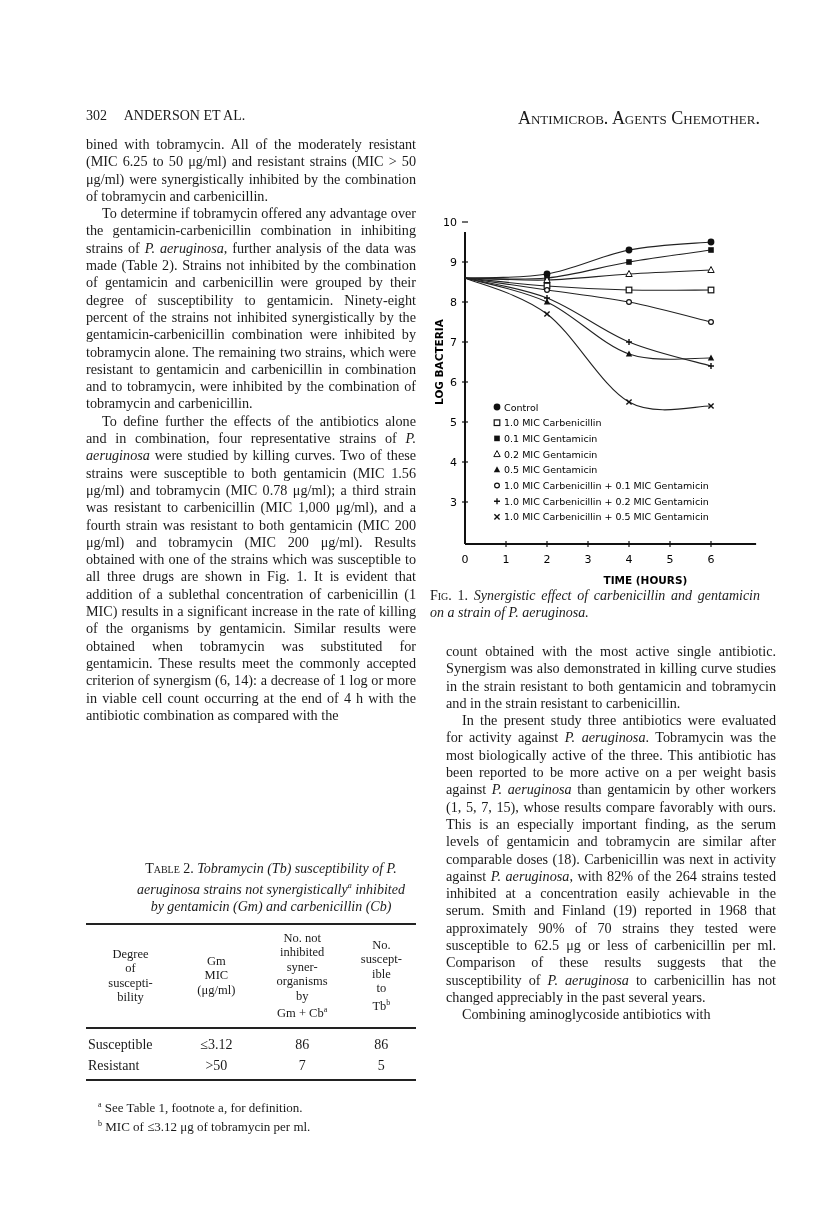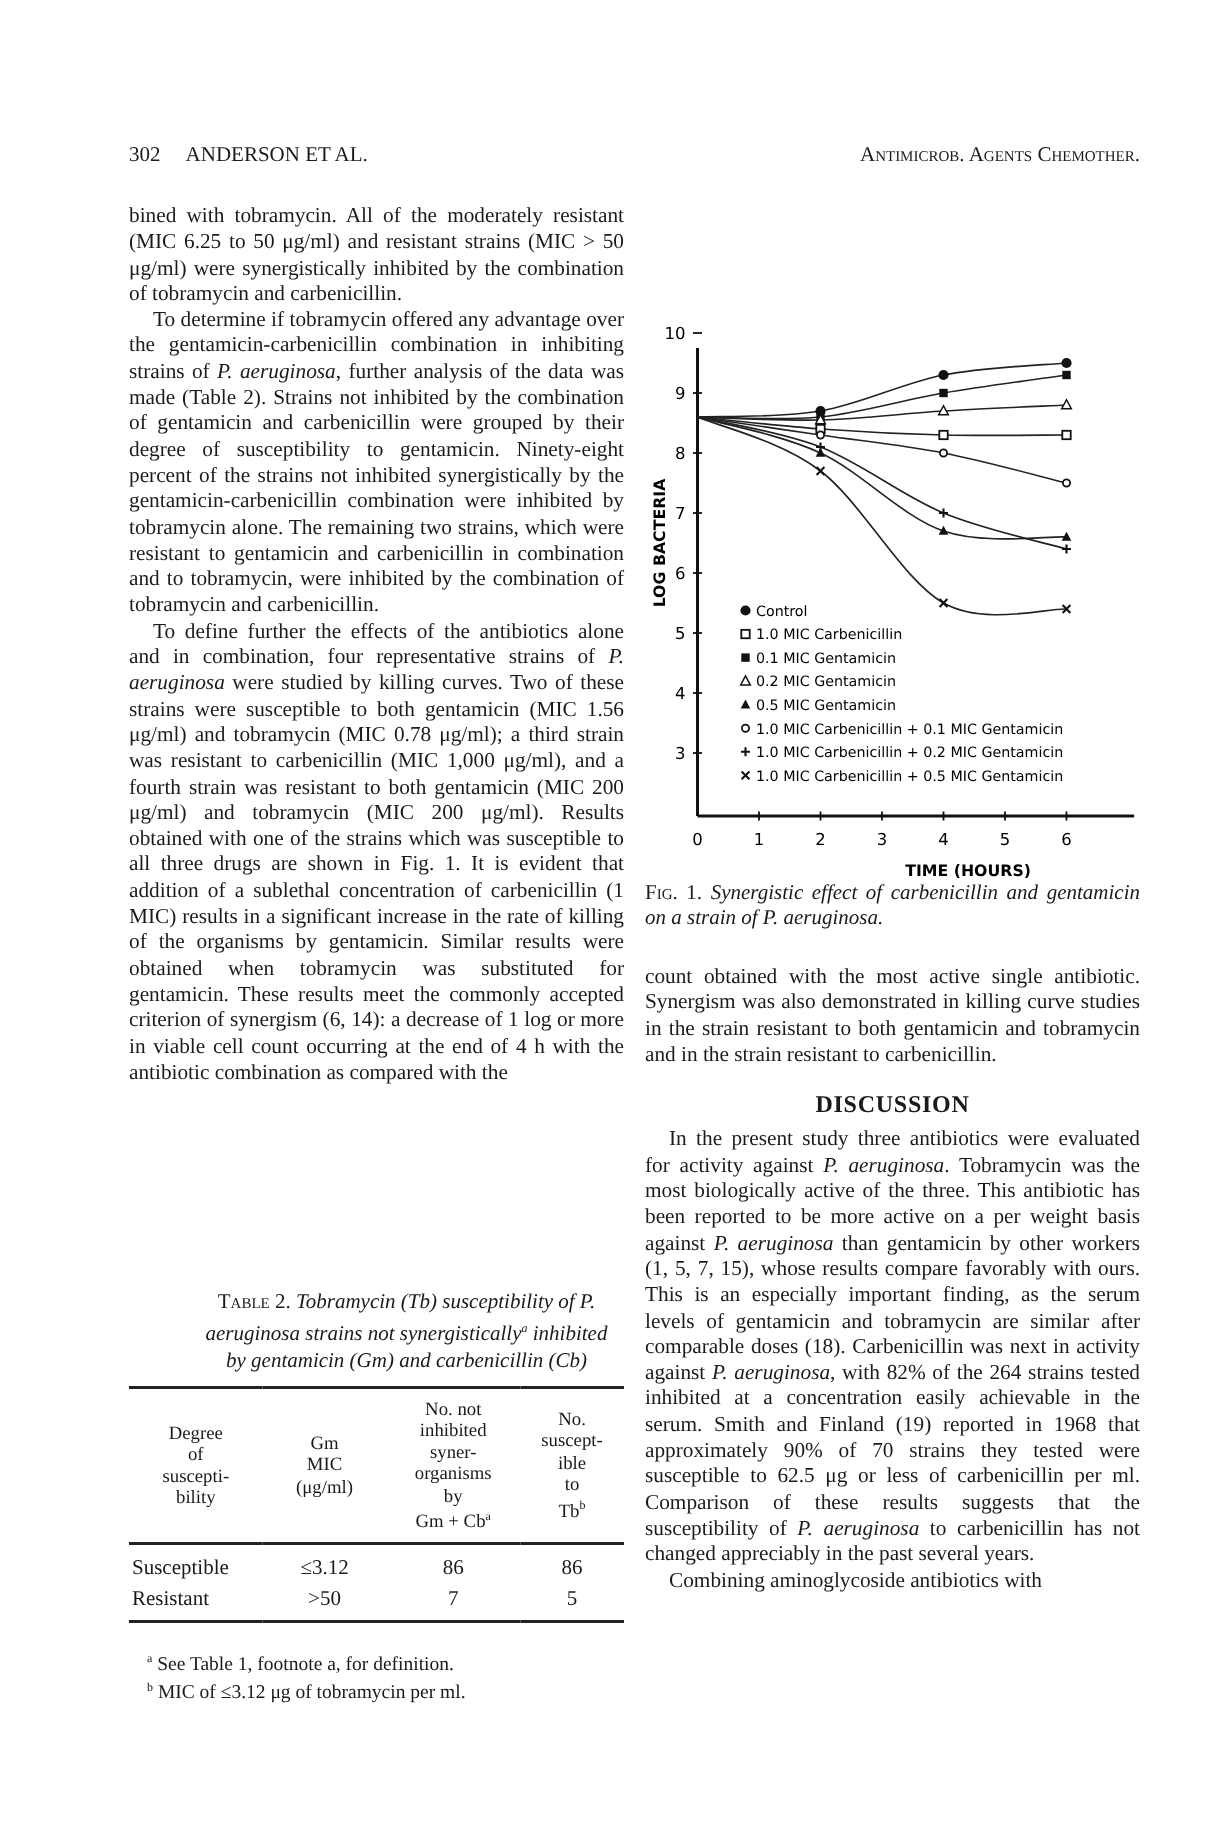--- a/index.html
+++ b/index.html
@@ -1,24 +1,24 @@
 <!DOCTYPE html>
 <html><head>
 <meta charset="utf-8">
 <style>
   html, body { margin: 0; padding: 0; background: #ffffff; }
   body { width: 816px; height: 1223px; position: relative; overflow: hidden;
          font-family: "Liberation Serif", "DejaVu Serif", serif; color: #1a1a1a; }
-  .running-head { position: absolute; top: 96px; left: 86px; width: 674px; height: 20px; font-size: 14px; }
+  .running-head { position: absolute; top: 108px; left: 86px; width: 674px; height: 20px; font-size: 14px; }
   .rh-left { position: absolute; left: 0; top: 0; }
   .rh-left .pg { margin-right: 14px; }
-  .rh-right { position: absolute; right: 0; top: 0; font-variant: small-caps; font-size: 14px; }
+  .rh-right { position: absolute; right: 0; top: 0; font-variant: small-caps; font-size: 18px; }
   .col { position: absolute; width: 330px; font-size: 14.2px; line-height: 17.3px; text-align: justify; }
   .col-left { left: 86px; top: 136px; }
-  .col-right { left: 430px; top: 643px; }
+  .col-right { left: 446px; top: 643px; }
   .col p { margin: 0; text-indent: 0; }
   .col p.indent { text-indent: 16px; }
   .col em { font-style: italic; }
   .heading { text-align: center; font-weight: bold; font-size: 16px; margin: 16px 0 6px 0; letter-spacing: 0.5px; }
   .table-wrap { position: absolute; left: 86px; top: 860px; width: 330px; font-size: 14px; }
   .table-caption { text-align: center; line-height: 17px; font-style: italic; padding: 0 4px; margin-left: 40px; }
   .table-caption .tlabel { font-style: normal; font-variant: small-caps; }
   table { width: 100%; border-collapse: collapse; margin-top: 8px; }
   thead tr { border-top: 2px solid #222; border-bottom: 2px solid #222; }
   th { font-weight: normal; font-size: 12.5px; line-height: 14.5px; padding: 6px 2px; vertical-align: middle; text-align: center; }
@@ -205,16 +205,15 @@
       </g>
     </svg>
 </div>
 <div class="fig-caption">
   <span class="flabel">Fig. 1.</span>
   <em>Synergistic effect of carbenicillin and gentamicin on a strain of P. aeruginosa.</em>
 </div>
 
 <div class="col col-right">
   <p>count obtained with the most active single antibiotic. Synergism was also demonstrated in killing curve studies in the strain resistant to both gentamicin and tobramycin and in the strain resistant to carbenicillin.</p>
-  <div class="heading">DISCUSSION</div>
   <p class="indent"><span>In the present study three antibiotics were evaluated for activity against </span><em>P. aeruginosa</em><span>. Tobramycin was the most biologically active of the three. This antibiotic has been reported to be more active on a per weight basis against </span><em>P. aeruginosa</em><span> than gentamicin by other workers (1, 5, 7, 15), whose results compare favorably with ours. This is an especially important finding, as the serum levels of gentamicin and tobramycin are similar after comparable doses (18). Carbenicillin was next in activity against </span><em>P. aeruginosa</em><span>, with 82% of the 264 strains tested inhibited at a concentration easily achievable in the serum. Smith and Finland (19) reported in 1968 that approximately 90% of 70 strains they tested were susceptible to 62.5 μg or less of carbenicillin per ml. Comparison of these results suggests that the susceptibility of </span><em>P. aeruginosa</em><span> to carbenicillin has not changed appreciably in the past several years.</span></p>
   <p class="indent">Combining aminoglycoside antibiotics with</p>
 </div>
 
 </body></html>

